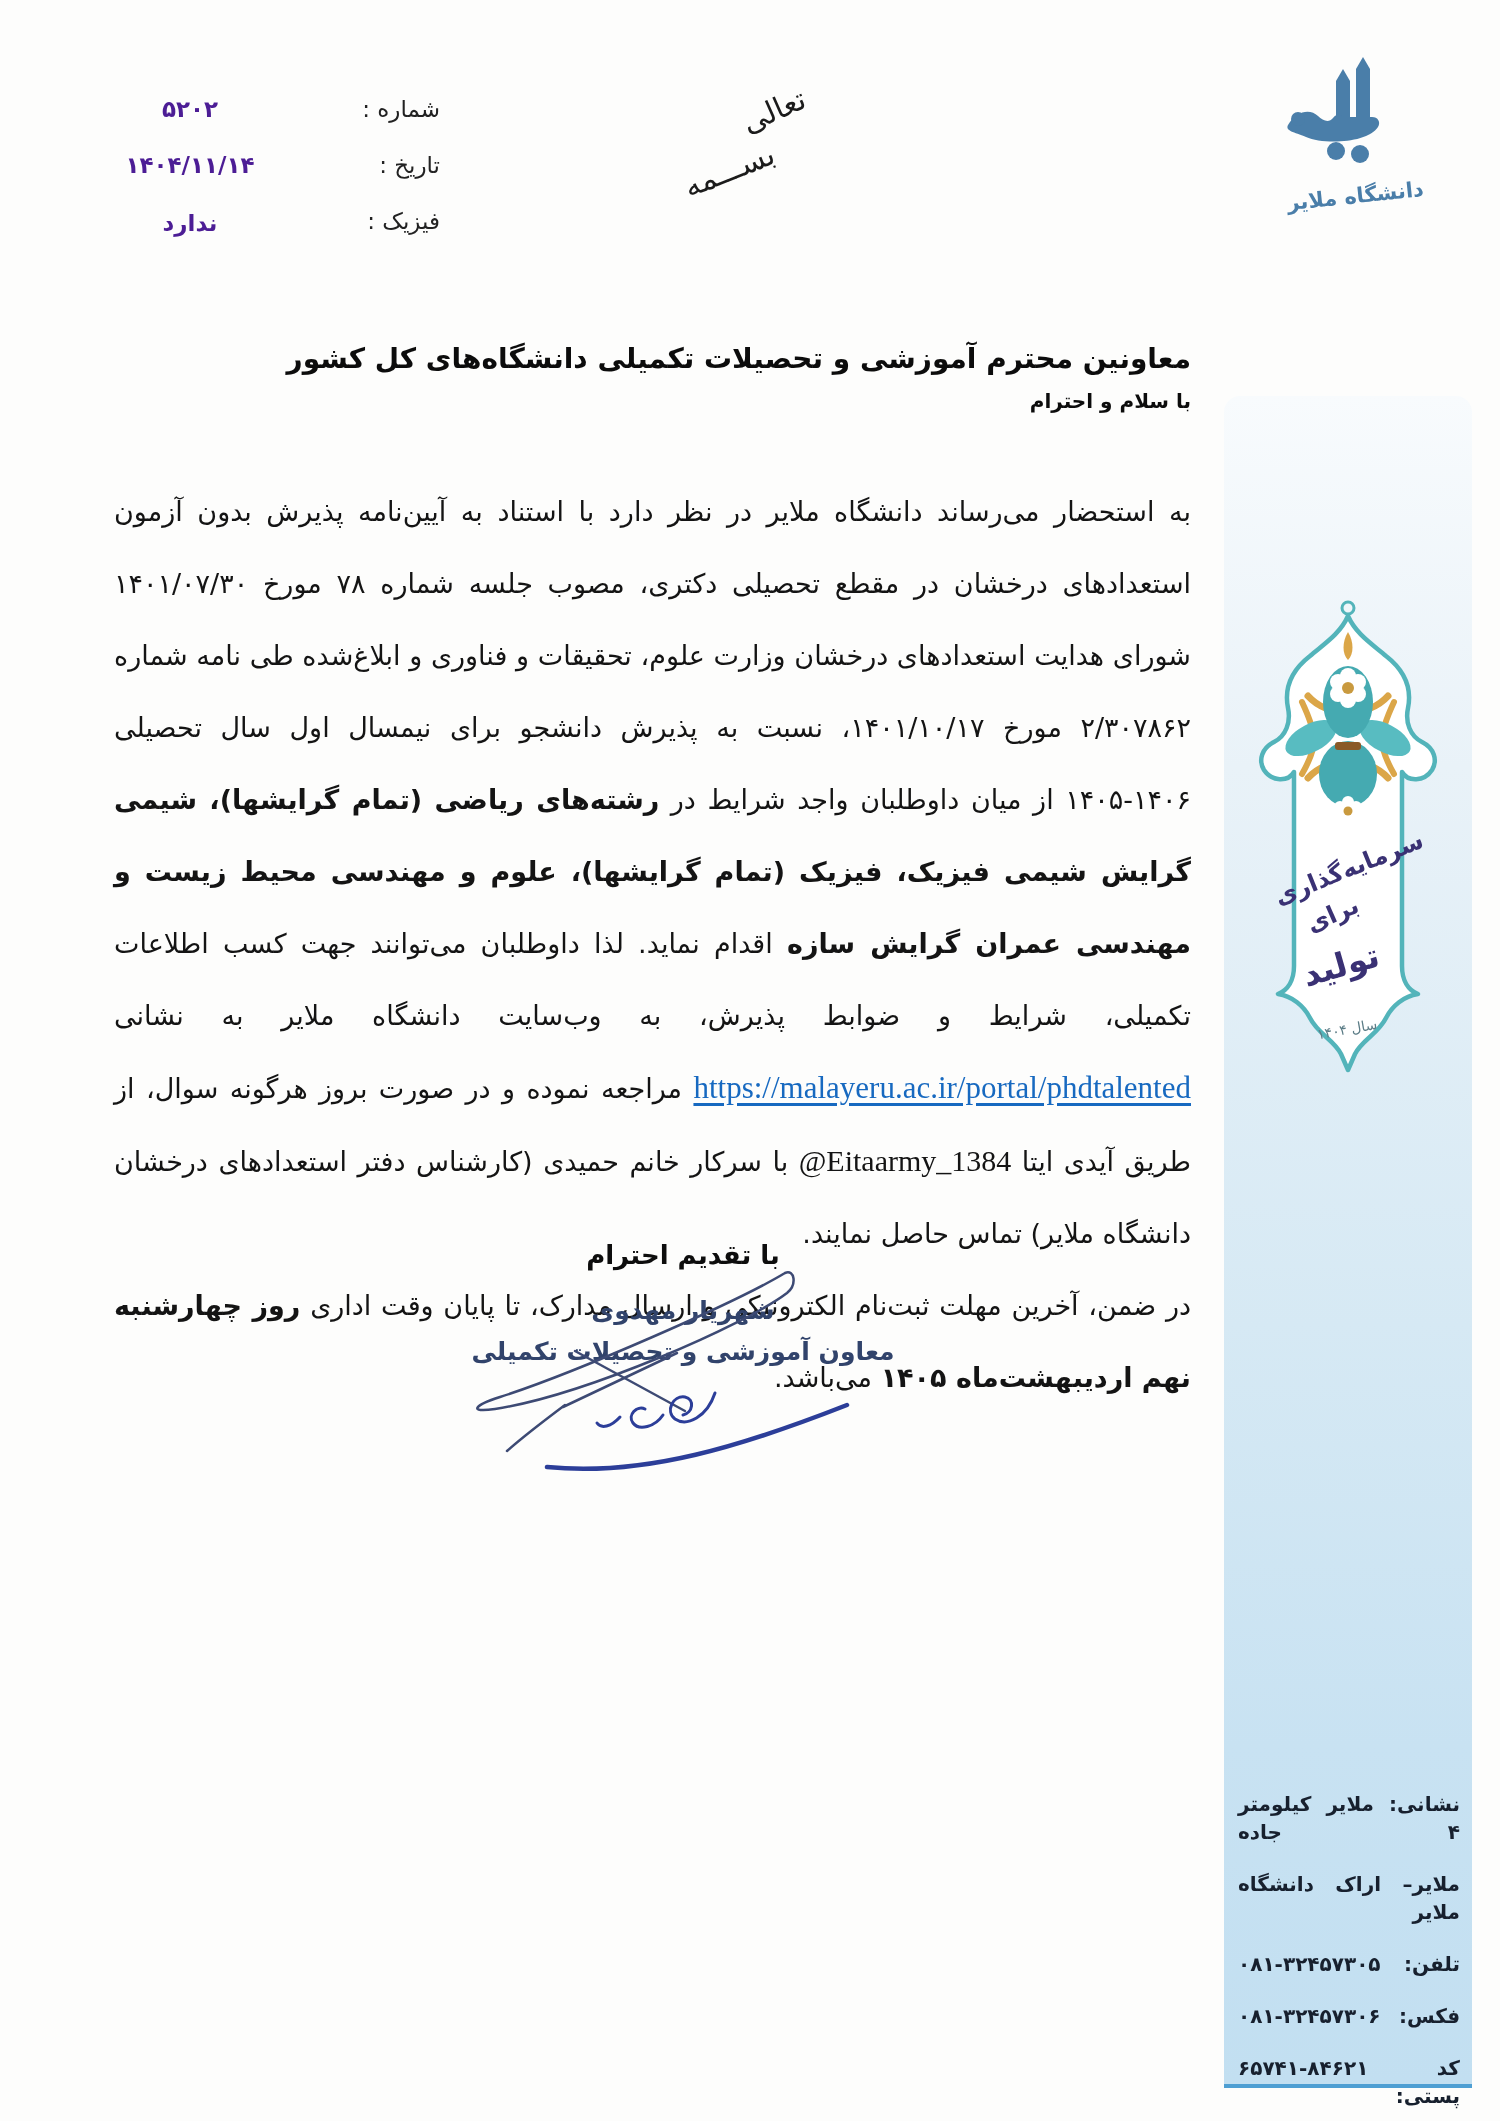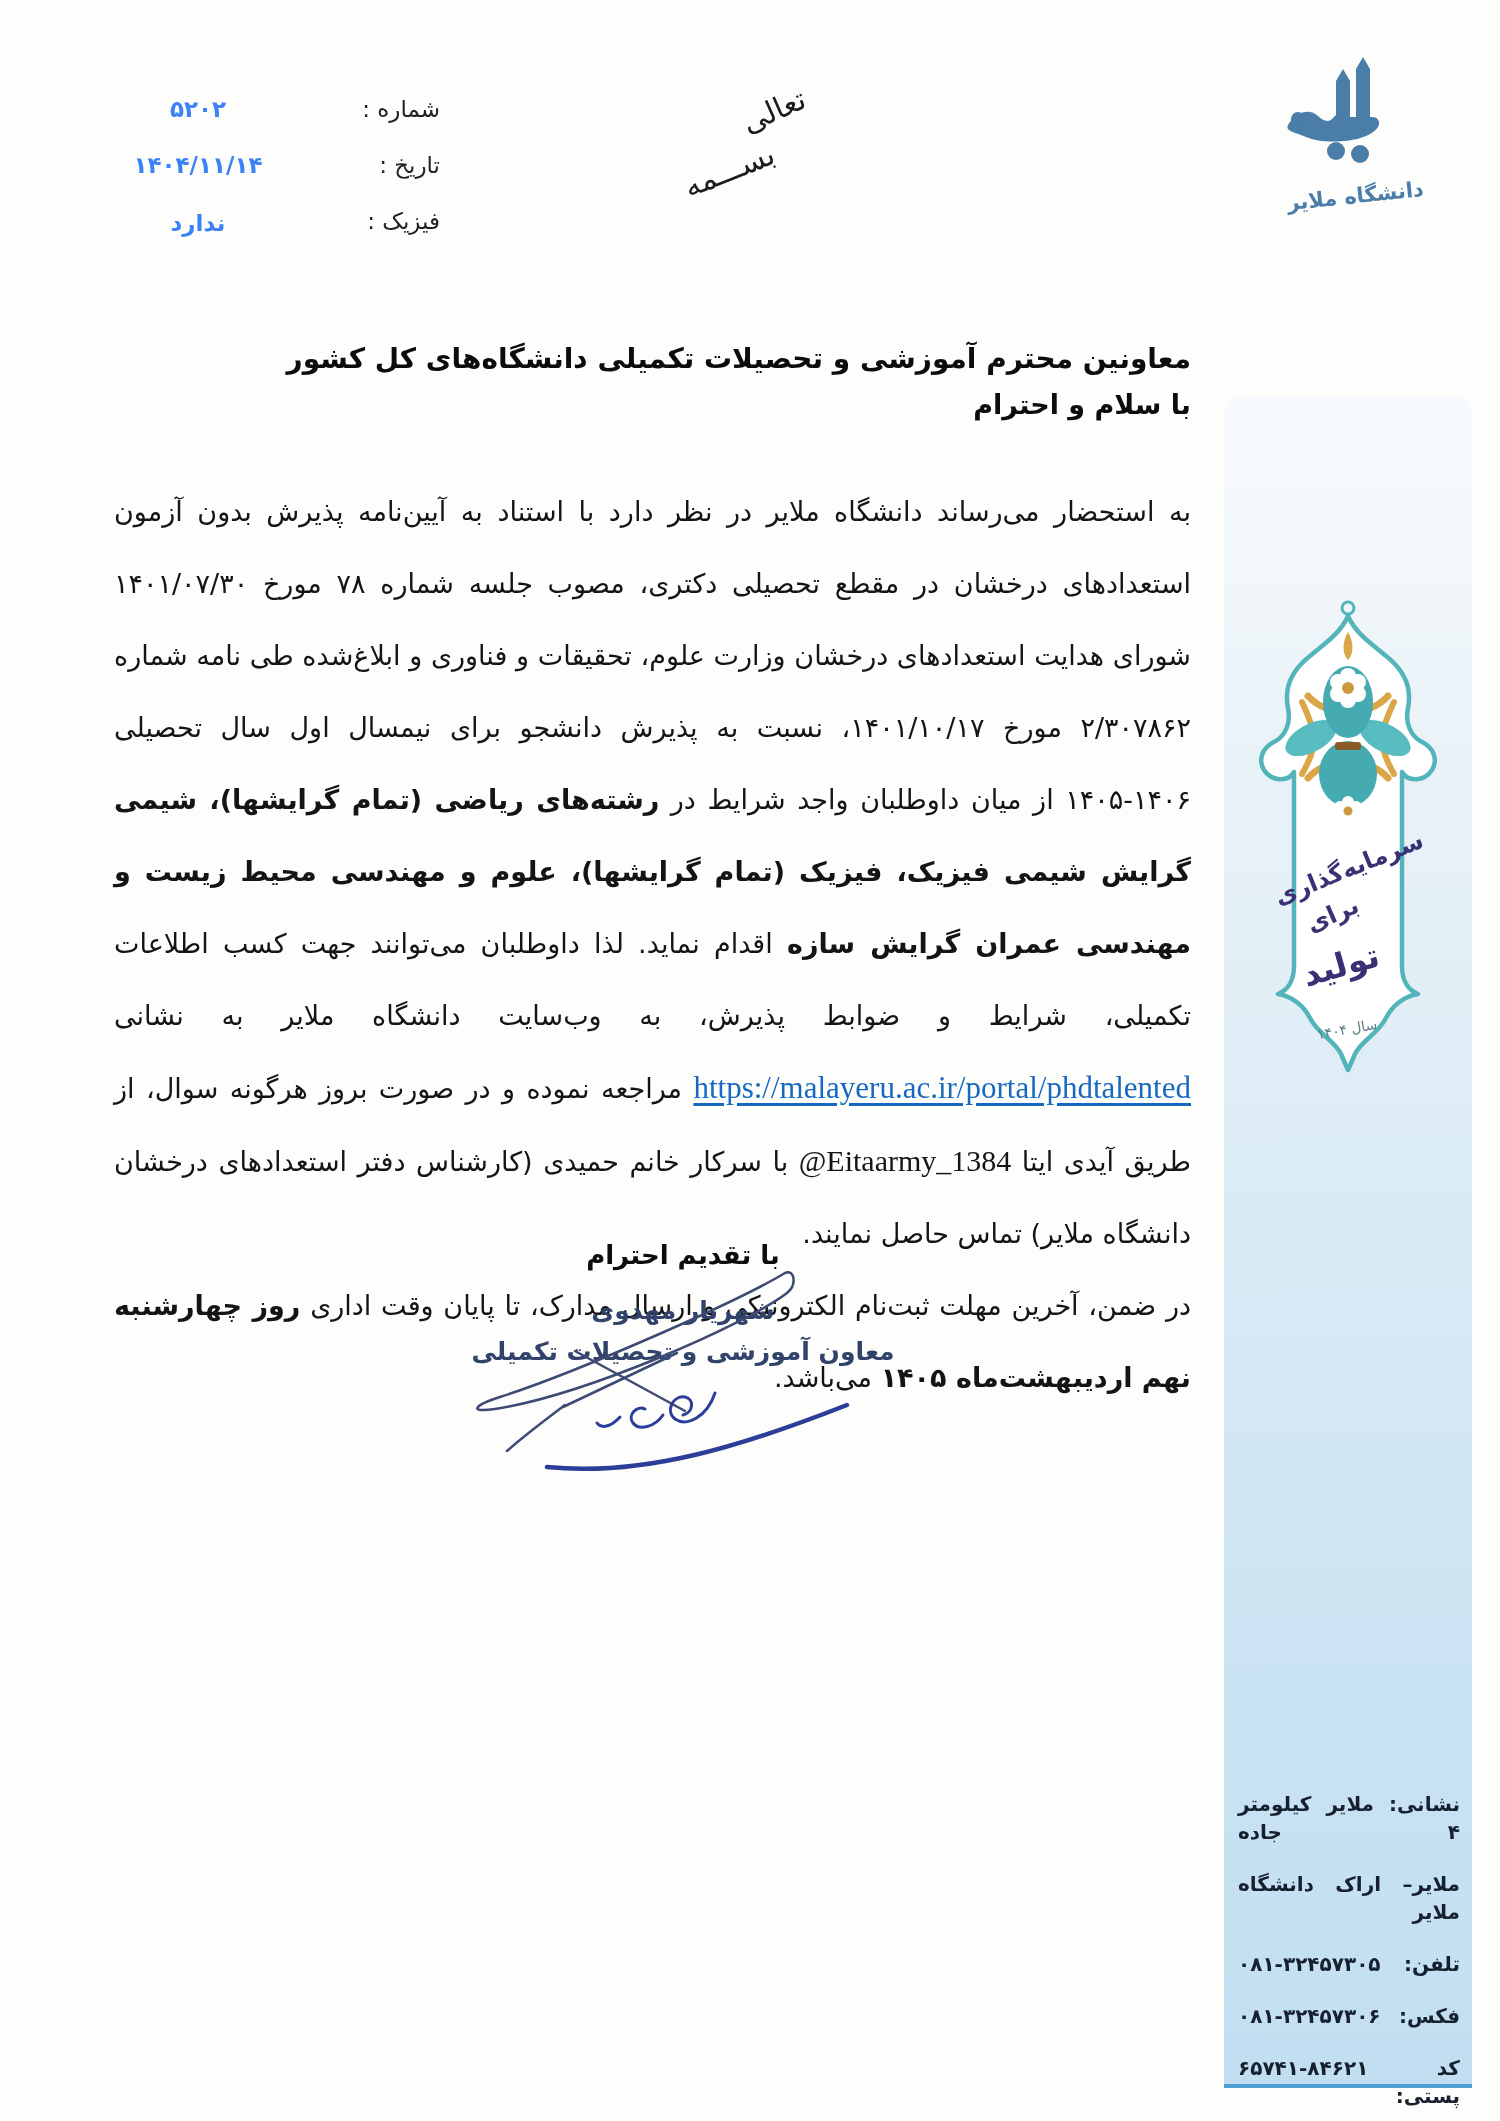--- a/index.html
+++ b/index.html
@@ -8,22 +8,22 @@
     position:relative; width:1500px; height:2121px;
     background:#fdfdfc; overflow:hidden;
     font-family:"DejaVu Sans", sans-serif; color:#1a1a1a;
   }
   
   .lh-label {
     position:absolute; width:110px; direction:rtl; 
     font-size:23px; color:#222;
   }
   .lh-value {
-    position:absolute; left:108px; width:180px; text-align:center;
-    font-size:23px; font-weight:bold; color:#3b82f6; direction:ltr;
+    position:absolute; left:100px; width:180px; text-align:center;
+    font-size:23px; font-weight:bold; color:#4c1d95; direction:ltr;
   }
   
   .besmele { position:absolute; left:628px; top:68px; width:220px; height:150px; }
   
   .logo-box { position:absolute; left:1270px; top:55px; width:170px; height:215px; text-align:center; }
   .logo-mark { display:block; margin:0 auto; }
   .logo-title {
     display:inline-block; margin-top:4px; direction:rtl;
     font-size:21px; font-weight:bold; color:#4a7ea9;
     transform:rotate(-6deg); letter-spacing:1px;
@@ -35,21 +35,21 @@
     border-radius:16px 16px 0 0;
     border-bottom:4px solid #4e9fd3;
   }
   .emblem { position:absolute; left:1248px; top:596px; }
   
   .recipient {
     position:absolute; left:114px; top:342px; width:1077px;
     direction:rtl; text-align:right;
   }
   .recipient .r1 { font-size:28px; font-weight:bold; color:#0c0c0c; }
-  .recipient .r2 { font-size:27px; font-weight:bold; color:#0c0c0c; margin-top:14px; }
+  .recipient .r2 { font-size:20px; font-weight:bold; color:#0c0c0c; margin-top:14px; }
   
   .letter-body {
     position:absolute; left:114px; top:476px; width:1077px;
     direction:rtl; text-align:justify; font-size:27px; line-height:72px; color:#141414;
   }
   .letter-body p { margin:0; }
   .letter-body .b { font-weight:bold; }
   .letter-body .ltr { direction:ltr; unicode-bidi:embed; font-family:"Liberation Serif", serif; font-size:30px; }
   .letter-body a.link {
     color:#1769c0; text-decoration:underline; text-underline-offset:5px;

